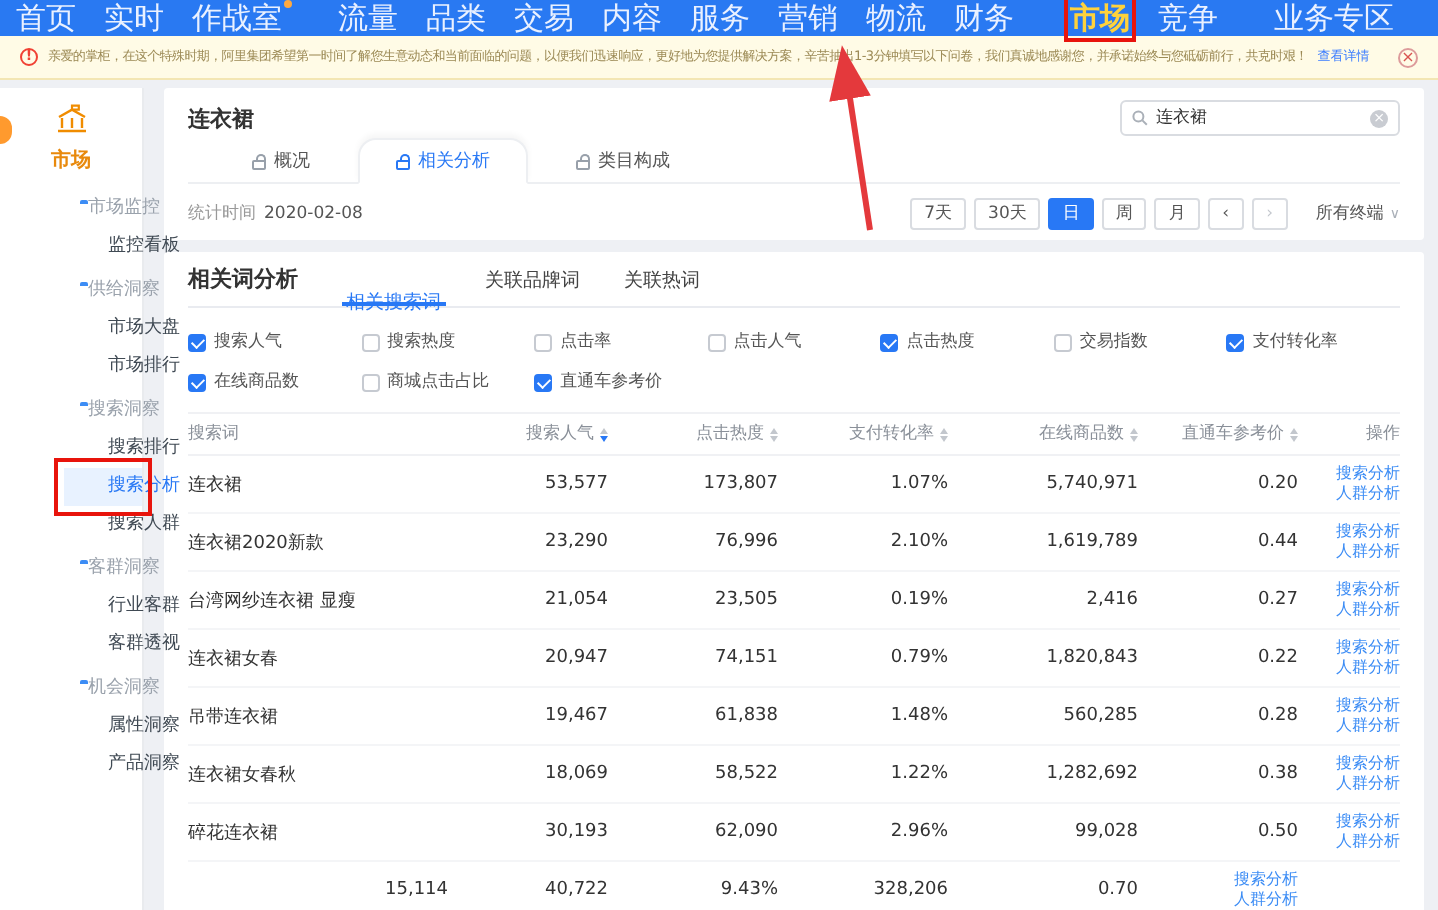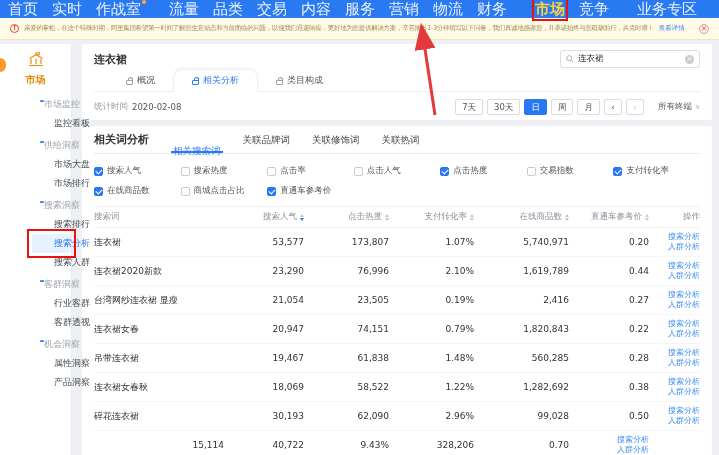--- a/index.html
+++ b/index.html
@@ -57,21 +57,21 @@
   .panel1 { background:#fff; border-radius:2px; padding:6px 12px 0; height:76px; }
   .p1-top { display:flex; align-items:center; }
   .page-title { font-size:11px; font-weight:bold; color:#333; }
   .search-box { margin-left:auto; width:140px; height:18px; border:1px solid #d9dce1;
     border-radius:3px; display:flex; align-items:center; padding:0 5px; gap:4px; background:#fff; }
   .search-box input { border:none; outline:none; flex:1; font-size:8.5px; color:#333; min-width:0;
     font-family:inherit; }
   .clear-icon { flex:none; width:9px; height:9px; border-radius:50%; background:#c9ccd2; color:#fff;
     font-size:7px; line-height:9px; text-align:center; cursor:pointer; }
   .tabs-row { display:flex; align-items:flex-end; height:21px; margin-top:3px;
-    border-bottom:1px solid #edeff2; padding-left:14px; }
+    border-bottom:1px solid #edeff2; padding-left:14px; gap:6px; }
   .tab { display:flex; align-items:center; gap:4px; font-size:9px; color:#555;
     padding:4px 18px; cursor:pointer; }
   .tab.active { color:#2878f5; border:1px solid #edeff2; border-bottom-color:#fff;
     border-radius:9px 9px 0 0; margin-bottom:-1px; background:#fff; box-shadow:0 -2px 3px rgba(0,0,0,.04); }
   .lock-icon { width:7px; height:5px; border:1px solid #98a0aa; border-radius:1px;
     position:relative; margin-top:3px; flex:none; }
   .lock-icon::before { content:""; position:absolute; top:-4px; left:1px; width:3px; height:3px;
     border:1px solid #98a0aa; border-bottom:none; border-radius:3px 3px 0 0; }
   .tab.active .lock-icon, .tab.active .lock-icon::before { border-color:#2878f5; }
   .stats-row { display:flex; align-items:center; height:30px; font-size:8.5px; }
@@ -383,21 +383,20 @@
 
   <div class="panel2">
     <div class="analysis-head">
       <span class="analysis-title">相关词分析</span>
       <div style="display:flex; gap:18px; height:100%;">
 
           <span class="subtab active">相关搜索词</span>
 
           <span class="subtab">关联品牌词</span>
 
-          <span class="subtab">关联修饰词</span>
 
           <span class="subtab">关联热词</span>
         </div>
     </div>
 
     <div class="filters">
 
         <label class="cb">
           <span class="cbbox checked"></span>
           <span>搜索人气</span>

